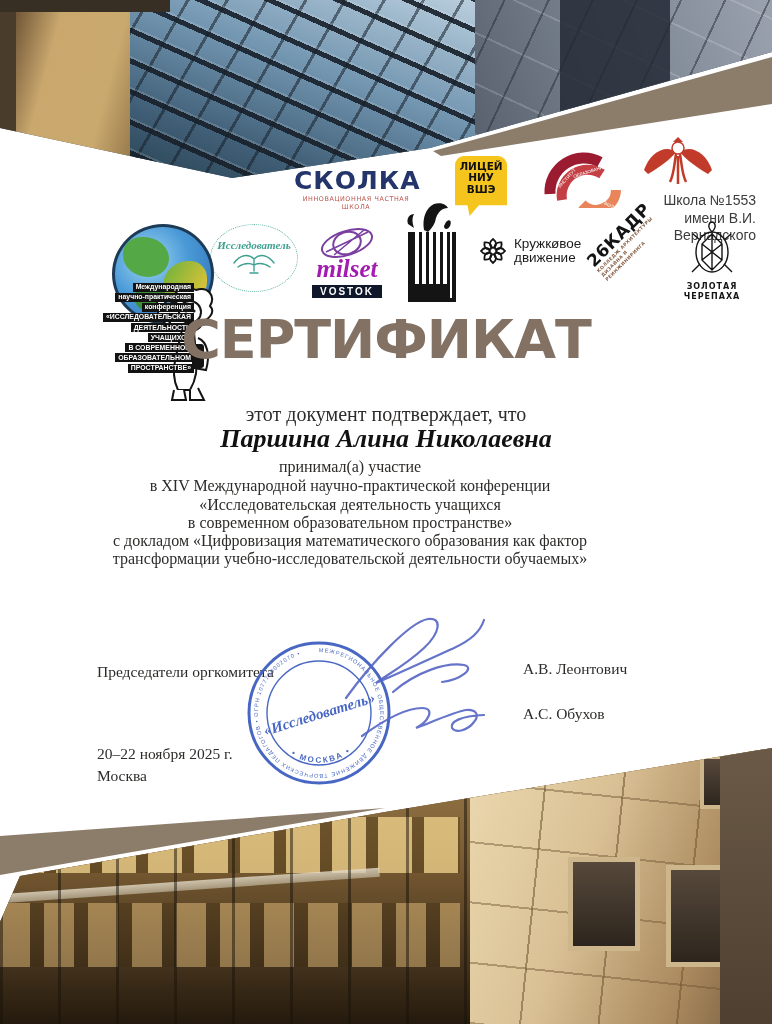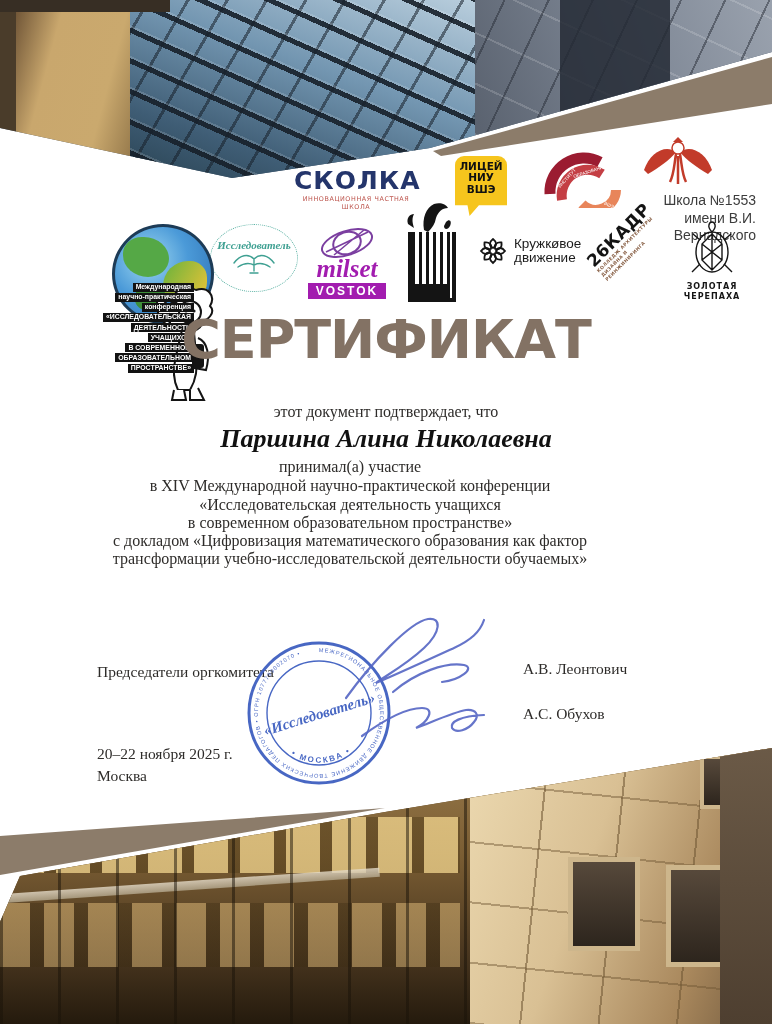--- a/index.html
+++ b/index.html
@@ -72,22 +72,22 @@
   .bird-caption{left:626px;top:192px;width:130px;text-align:right;font-size:14px;line-height:1.25;
     color:#3c3c3c;font-family:"Liberation Sans",sans-serif;}
 
   .issled{left:210px;top:224px;width:86px;height:66px;border:1px dotted #58b0a2;border-radius:50%;
     display:flex;flex-direction:column;align-items:center;justify-content:center;}
   .issled-name{font-size:11px;font-style:italic;font-weight:bold;color:#3fa092;white-space:nowrap;}
 
   .milset{left:301px;top:228px;width:92px;height:66px;text-align:center;}
   .milset-name{font-size:25px;font-style:italic;font-weight:bold;color:#a21caf;line-height:.9;
     font-family:Liberation Serif, serif;}
-  .vostok{display:inline-block;background:#a21caf;color:#fff;font-family:"Liberation Sans",sans-serif;
-    font-weight:bold;font-size:12px;letter-spacing:2px;padding:1px 8px;margin-top:2px;}
+  .vostok{display:inline-block;background:#0f172a;color:#fff;font-family:"Liberation Sans",sans-serif;
+    font-weight:bold;font-size:10px;letter-spacing:2px;padding:1px 8px;margin-top:2px;}
 
   .barcode{left:402px;top:200px;width:52px;height:102px;}
   .bc-box{position:absolute;left:6px;top:32px;width:40px;height:66px;border:4px solid #141414;border-top:none;
     background:repeating-linear-gradient(90deg,#141414 0 3px,#fff 3px 7px);}
   .bc-strip{position:absolute;left:6px;top:84px;width:40px;height:14px;background:#141414;}
 
   .kruzh{left:478px;top:236px;width:108px;display:flex;align-items:center;gap:6px;}
   .kruzh-text{font-family:"Liberation Sans",sans-serif;font-size:13.5px;line-height:1.05;color:#1c1c1c;}
 
   .kadr{left:588px;top:214px;width:70px;height:92px;}
@@ -109,21 +109,21 @@
   .land2{position:absolute;left:48px;top:34px;width:44px;height:44px;background:linear-gradient(120deg,#67b23c,#f0c437);
     border-radius:60% 40% 55% 45%;}
   .land3{position:absolute;left:20px;top:58px;width:30px;height:26px;background:#3f8f3a;border-radius:50% 40% 60% 50%;}
   .conf-lines{position:absolute;left:0;top:58px;width:112px;display:flex;flex-direction:column;align-items:flex-end;}
   .chip{background:#121212;color:#fff;font-family:"Liberation Sans",sans-serif;font-weight:bold;
     font-size:6.9px;line-height:1.15;padding:.5px 3px;margin:.6px 0;white-space:nowrap;}
 
   
   .cert-title{left:0;top:313px;width:772px;text-align:center;font-family:"DejaVu Sans",sans-serif;
     font-weight:bold;font-size:54px;letter-spacing:-1px;color:#837264;line-height:1;}
-  .cert-intro{left:0;top:403px;width:772px;text-align:center;font-size:16px;}
+  .cert-intro{left:0;top:403px;width:772px;text-align:center;font-size:20px;}
   .cert-name{left:0;top:424px;width:772px;text-align:center;font-size:26px;font-weight:bold;font-style:italic;color:#111;}
   .cert-line{left:0;width:700px;text-align:center;font-size:16px;}
 
   
   .committee{left:97px;top:663px;font-size:15.5px;z-index:1;}
   .chair1{left:523px;top:660px;font-size:15.5px;}
   .chair2{left:523px;top:705px;font-size:15.5px;}
   .dateblock{left:97px;top:743px;font-size:15.5px;line-height:1.4;}
   .stamp{left:246px;top:640px;width:146px;height:146px;z-index:2;opacity:.94;}
   .sig1{left:338px;top:610px;width:152px;height:98px;z-index:3;}

